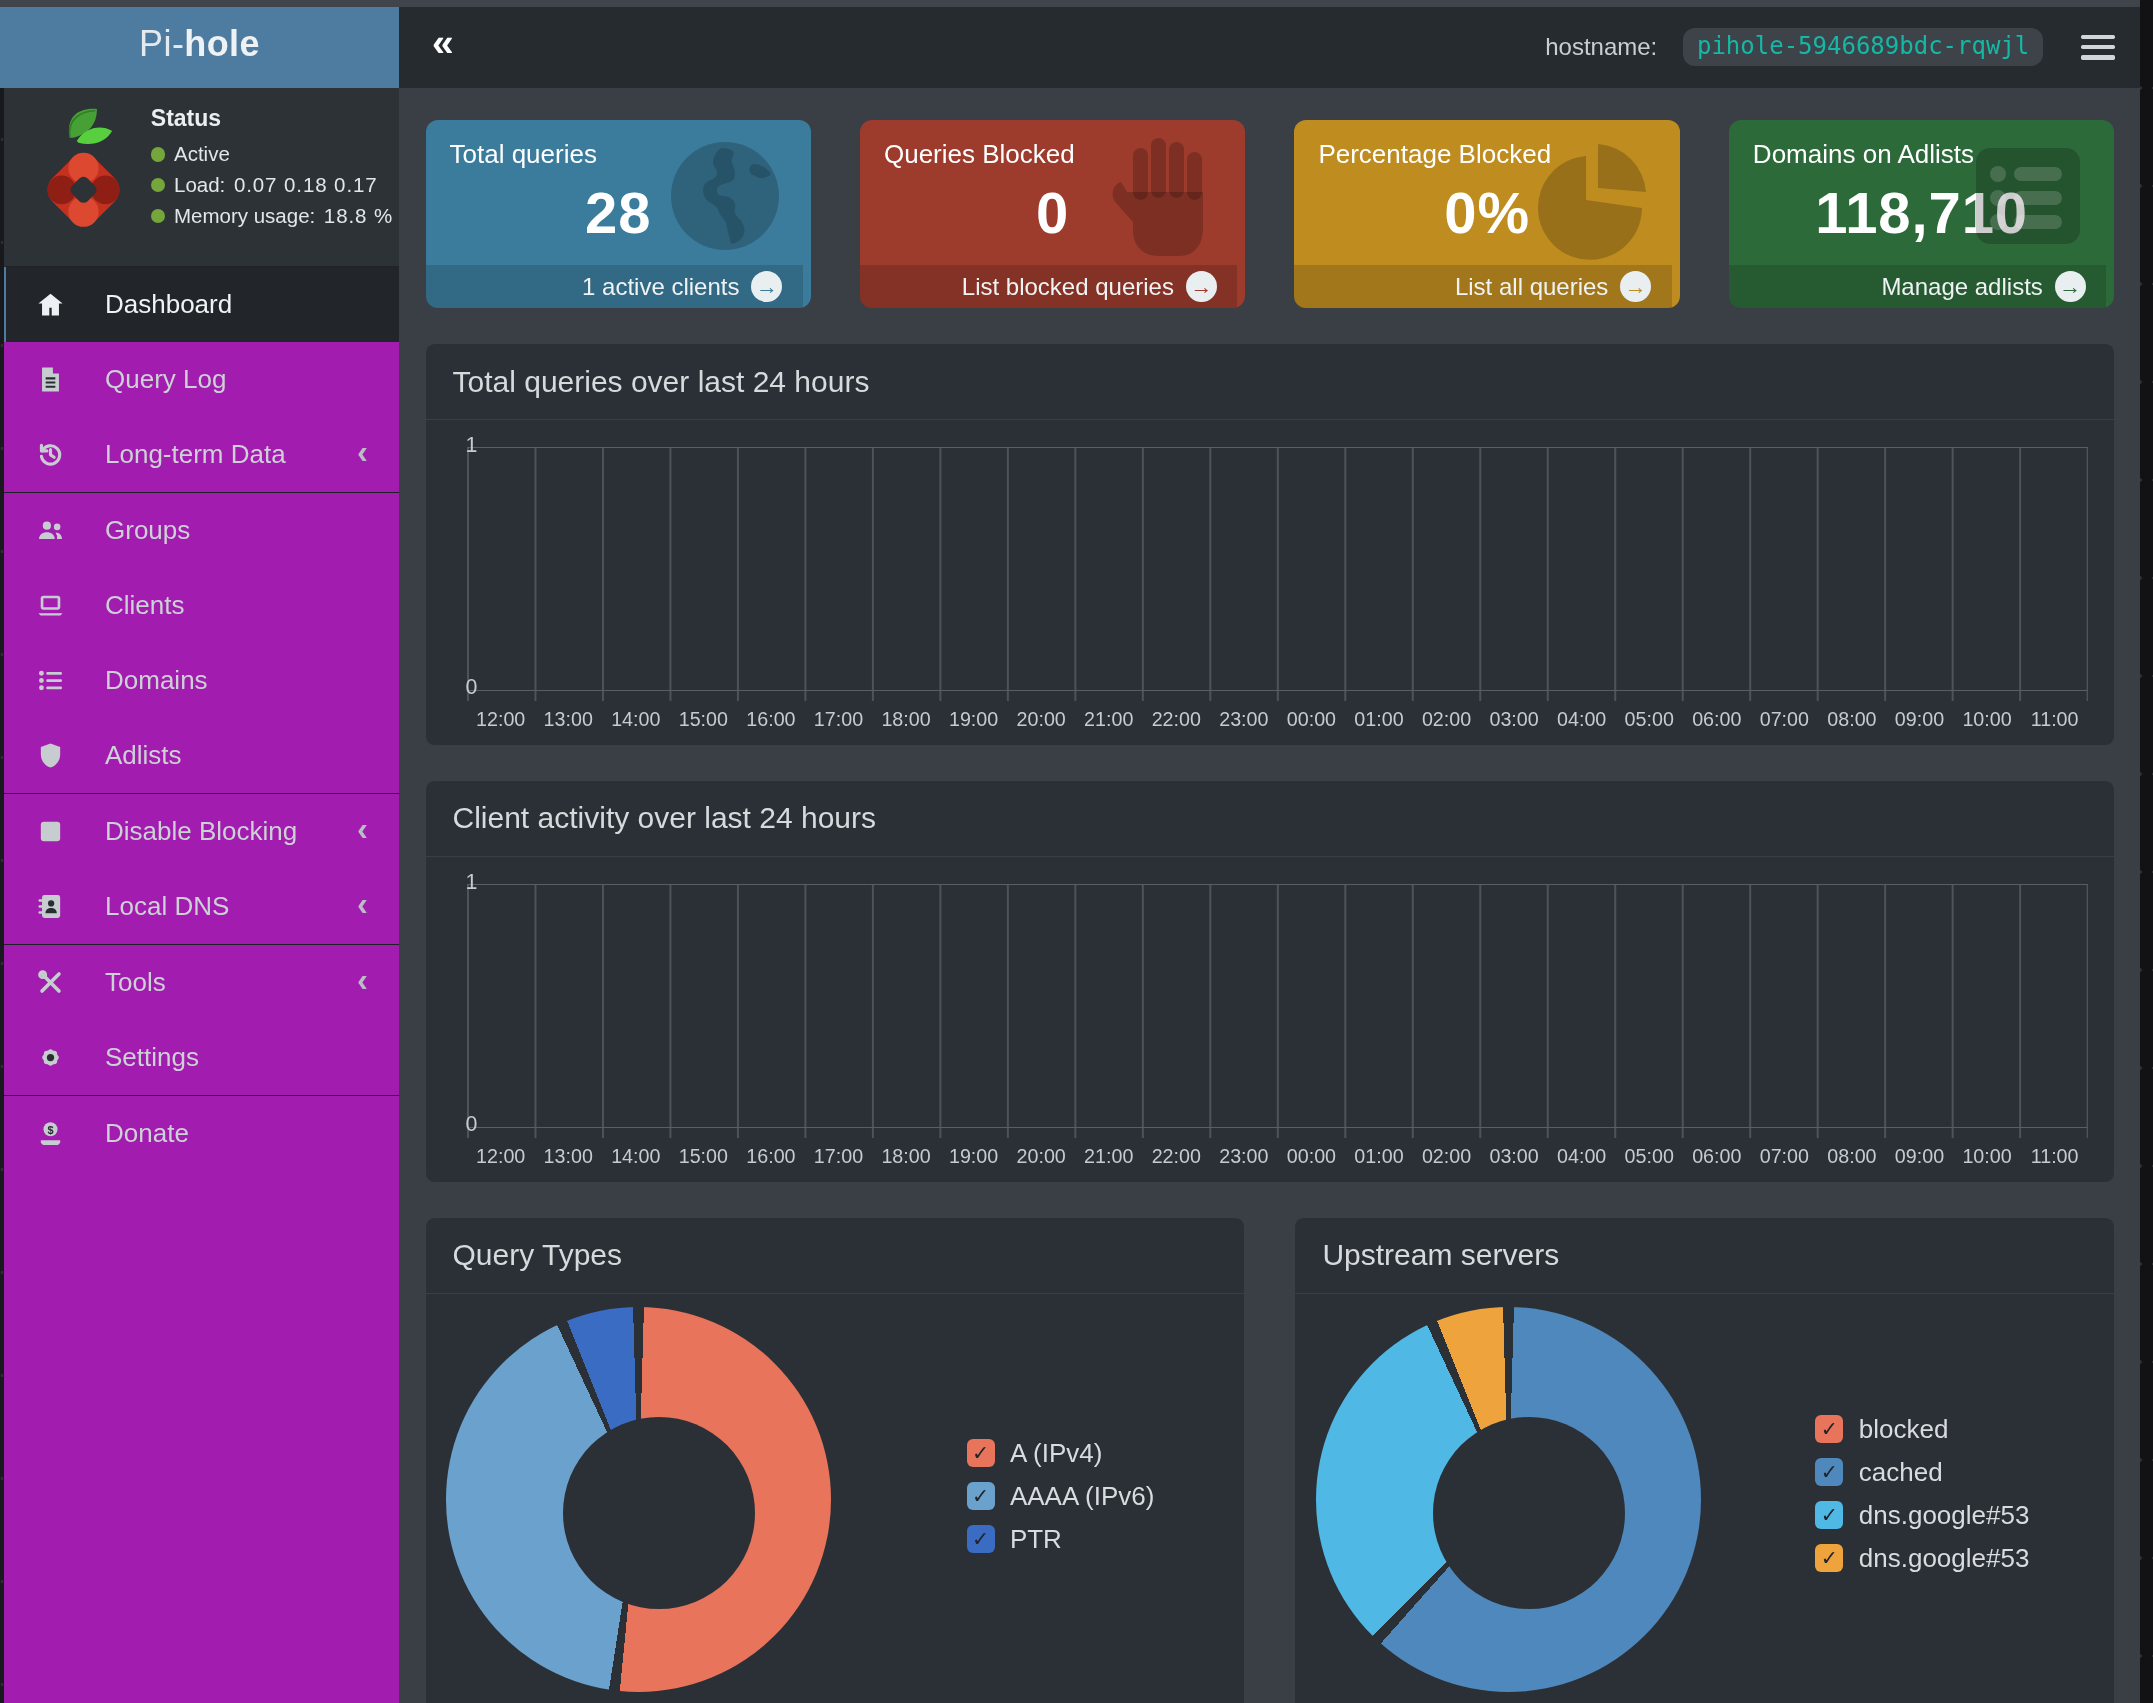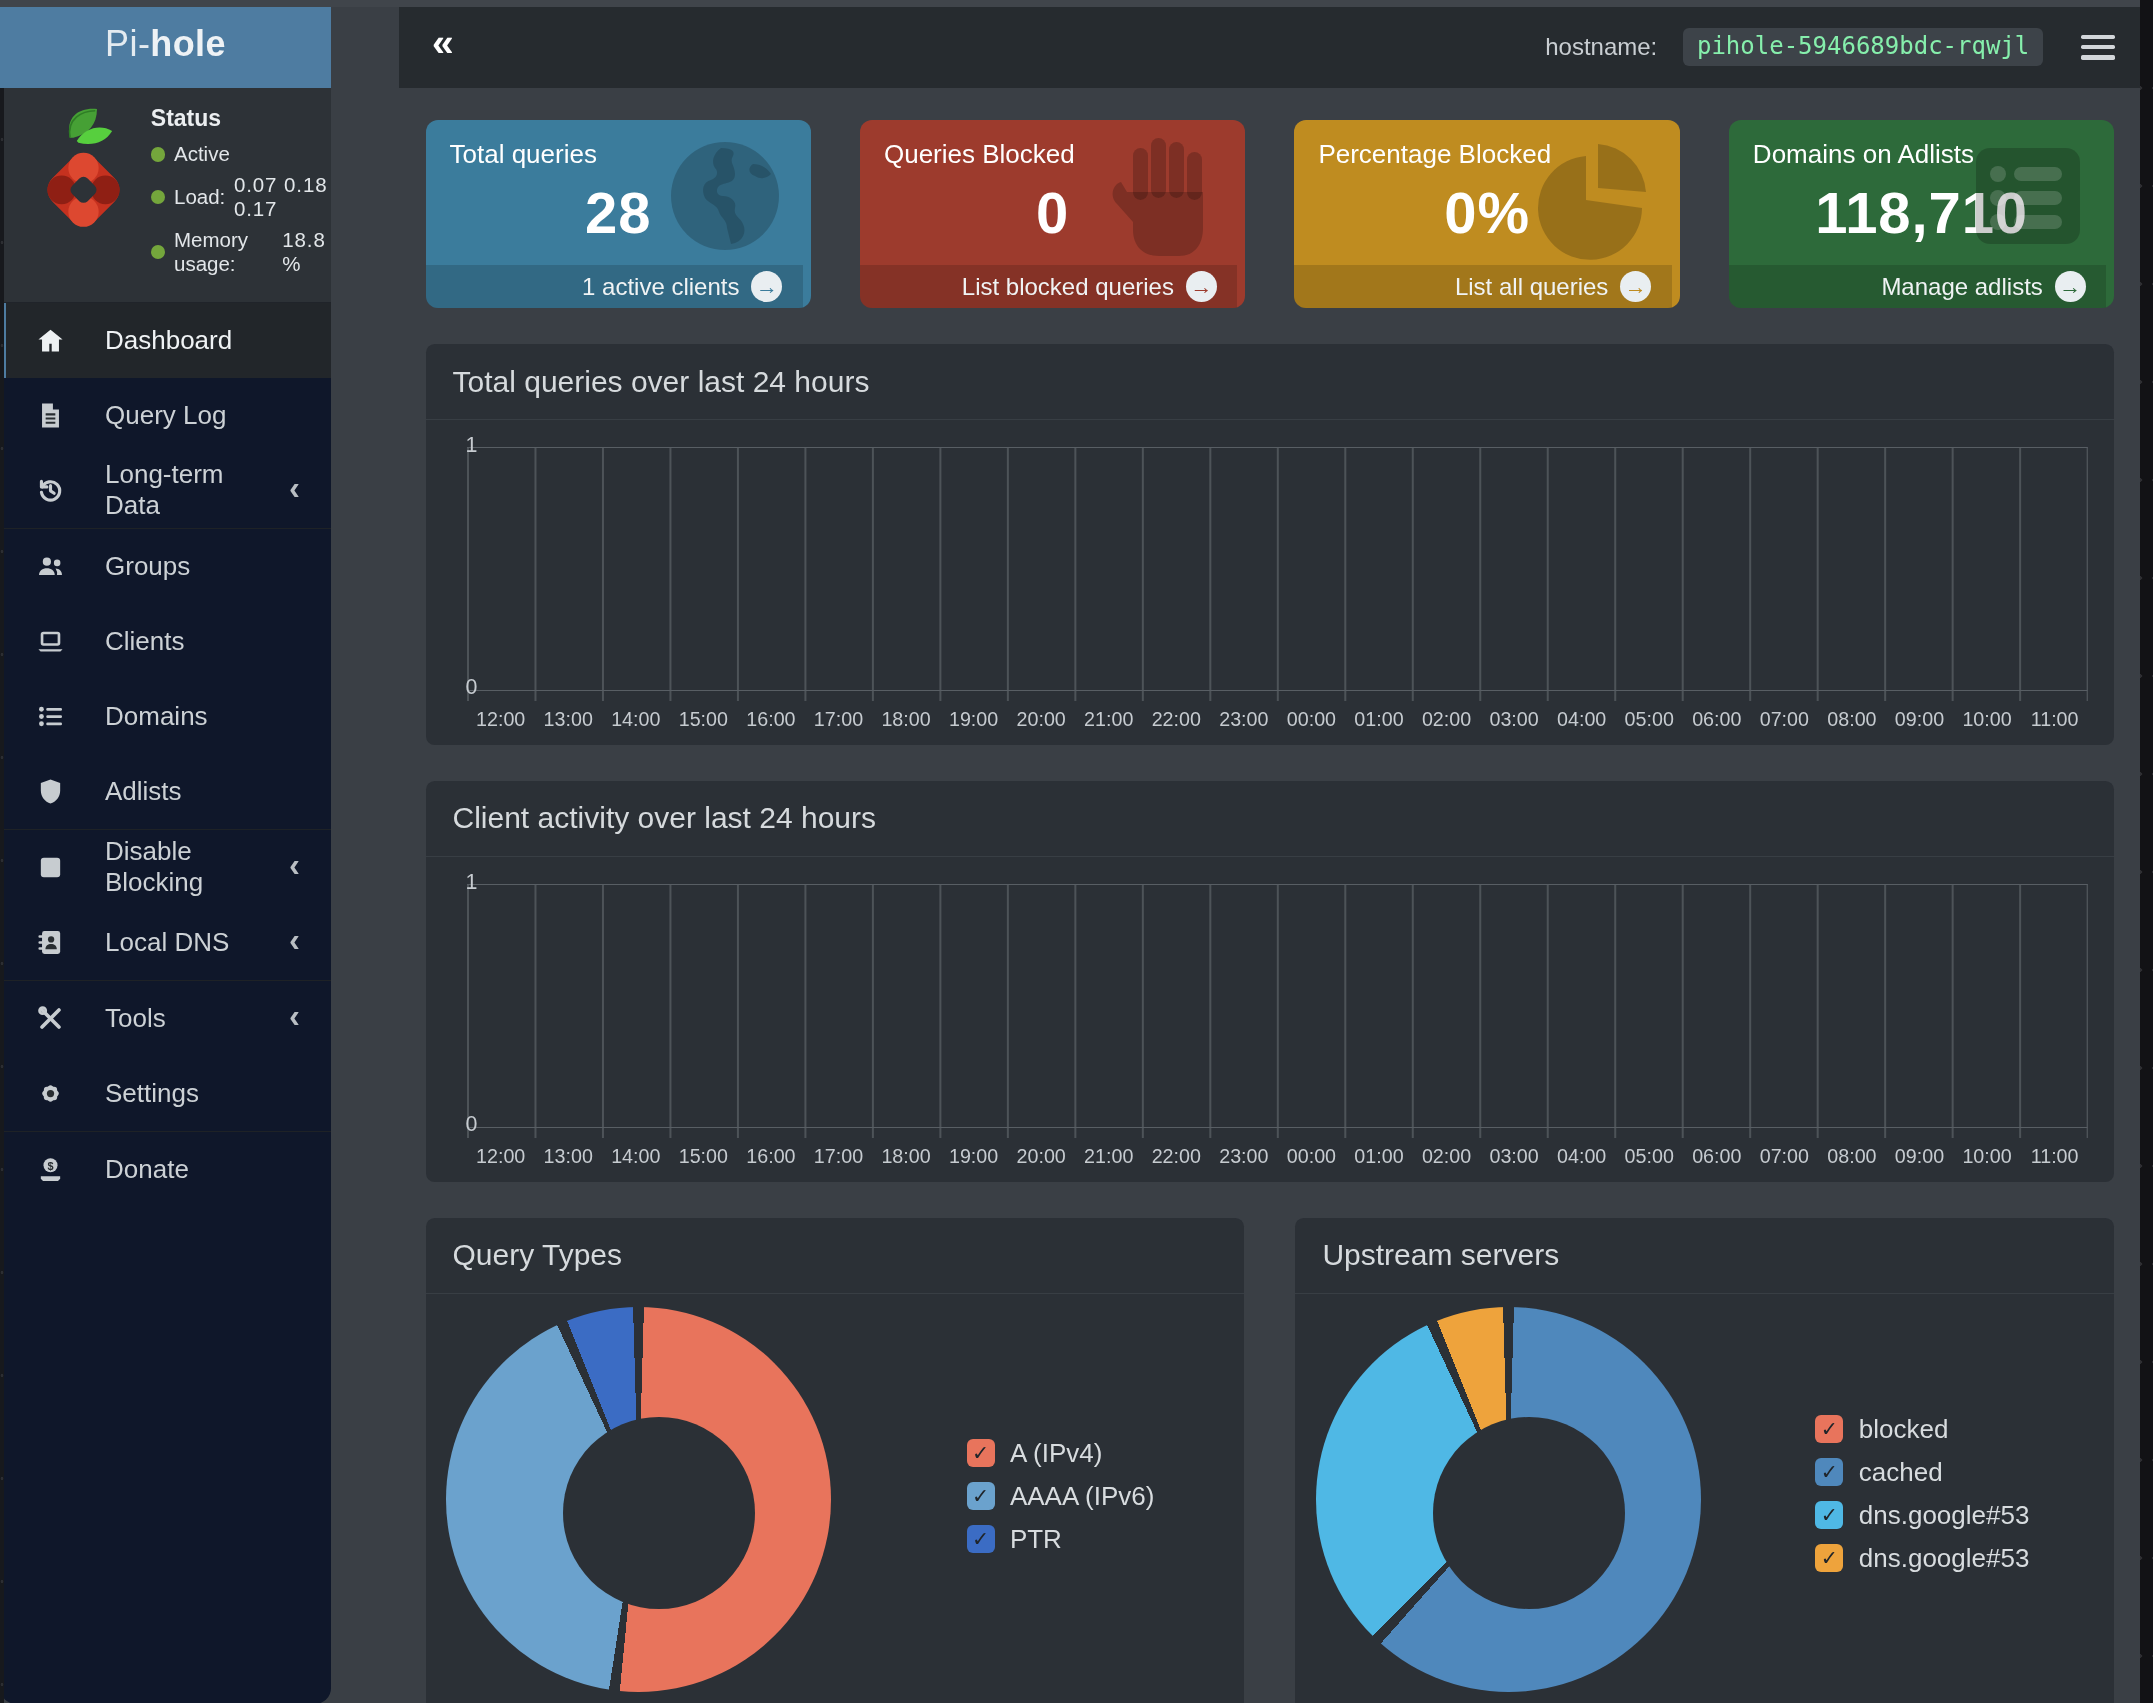--- a/index.html
+++ b/index.html
@@ -9,21 +9,21 @@
     background:#3a3f45; color:#d5d9dc; position:relative;
   }
   
   .topstrip { position:absolute; top:0; left:0; right:0; height:6.8px; background:#40454b; z-index:60; }
   .leftstrip { position:absolute; top:88px; left:0; bottom:0; width:4.3px; background:#17191d; z-index:70;
     background-image:radial-gradient(circle,#2c2e32 1.3px,transparent 1.7px); background-size:4.3px 103px; }
   .scrollbar { position:absolute; top:0; right:0; bottom:0; width:13.7px; background:#121215; z-index:70;
     background-image:radial-gradient(circle,#2e2e32 1.7px,transparent 2.1px); background-size:13.7px 98px; background-position:6.8px 39px; }
 
   
-  .sidebar { position:absolute; left:0; top:0; bottom:0; width:331px; background:#0f172a; z-index:20;border-radius:16px; }
+  .sidebar { position:absolute; left:0; top:0; bottom:0; width:399px; background:#a21caf; z-index:20; }
   .brand { height:88px; background:#4e7ca1; display:flex; align-items:center; justify-content:center;
            color:#eef2f5; font-size:36px; letter-spacing:0.4px; }
   .brand .thin { font-weight:300; color:#e4ebf0; }
   .brand b { font-weight:700; }
   .status-panel { background:#2d3237; padding:13.7px 0 19px 0; border-bottom:0.9px solid #20242a; display:flex; }
   .logo-box { width:111px; margin-left:33px; flex:0 0 auto; }
   .status-info { margin-left:6.8px; padding-top:3.4px; }
   .status-title { font-size:23px; font-weight:700; color:#eceff1; margin-bottom:10.3px; }
   .status-row { display:flex; align-items:center; margin-bottom:6.8px; font-size:20.5px; color:#e2e6e9; }
   .status-dot { width:14.6px; height:14.6px; border-radius:50%; background:#74a63c; margin-right:8.6px; flex:0 0 auto; }
@@ -40,22 +40,22 @@
   .mi-icon svg { width:29px; height:29px; }
   .menu-item.active .mi-icon { color:#eef1f3; }
   .chev { margin-left:auto; font-size:33px; line-height:1; color:#b9bec3; font-weight:700; padding-bottom:5.1px; }
 
   
   .header { position:absolute; left:399px; right:0; top:6.8px; height:81px; background:#262b2f; z-index:10;
             display:flex; align-items:center; padding:0 39px 0 33px; }
   .collapse-btn { color:#ffffff; font-size:39px; font-weight:700; cursor:pointer; line-height:0.8; padding-bottom:8.6px; }
   .header-right { margin-left:auto; display:flex; align-items:center; gap:26px; }
   .hostname-label { font-size:24px; color:#c9ced2; }
-  .hostname-pill { font-family:"DejaVu Sans Mono","Liberation Mono",monospace; font-size:24px; color:#86efac;
-                   background:#3d4349; border-radius:6px; padding:4.3px 13.7px 6px 13.7px; }
+  .hostname-pill { font-family:"DejaVu Sans Mono","Liberation Mono",monospace; font-size:24px; color:#14b8a6;
+                   background:#3d4349; border-radius:12px; padding:4.3px 13.7px 6px 13.7px; }
   .hamburger { width:34px; display:flex; flex-direction:column; gap:6px; cursor:pointer; margin-left:12px; }
   .hamburger span { display:block; height:4.3px; border-radius:1.7px; background:#d2d6da; }
 
   
   .main { position:absolute; left:399px; right:13.7px; top:88px; bottom:0; padding:32px 26px 0 26.5px; }
 
   .cards { display:grid; grid-template-columns:repeat(4,1fr); gap:49px; }
   .card { height:188px; border-radius:12px; position:relative; overflow:hidden; color:#fff; }
   .card-body { padding:19px 24px; position:relative; height:146px; }
   .card-title { font-size:26px; font-weight:400; }

